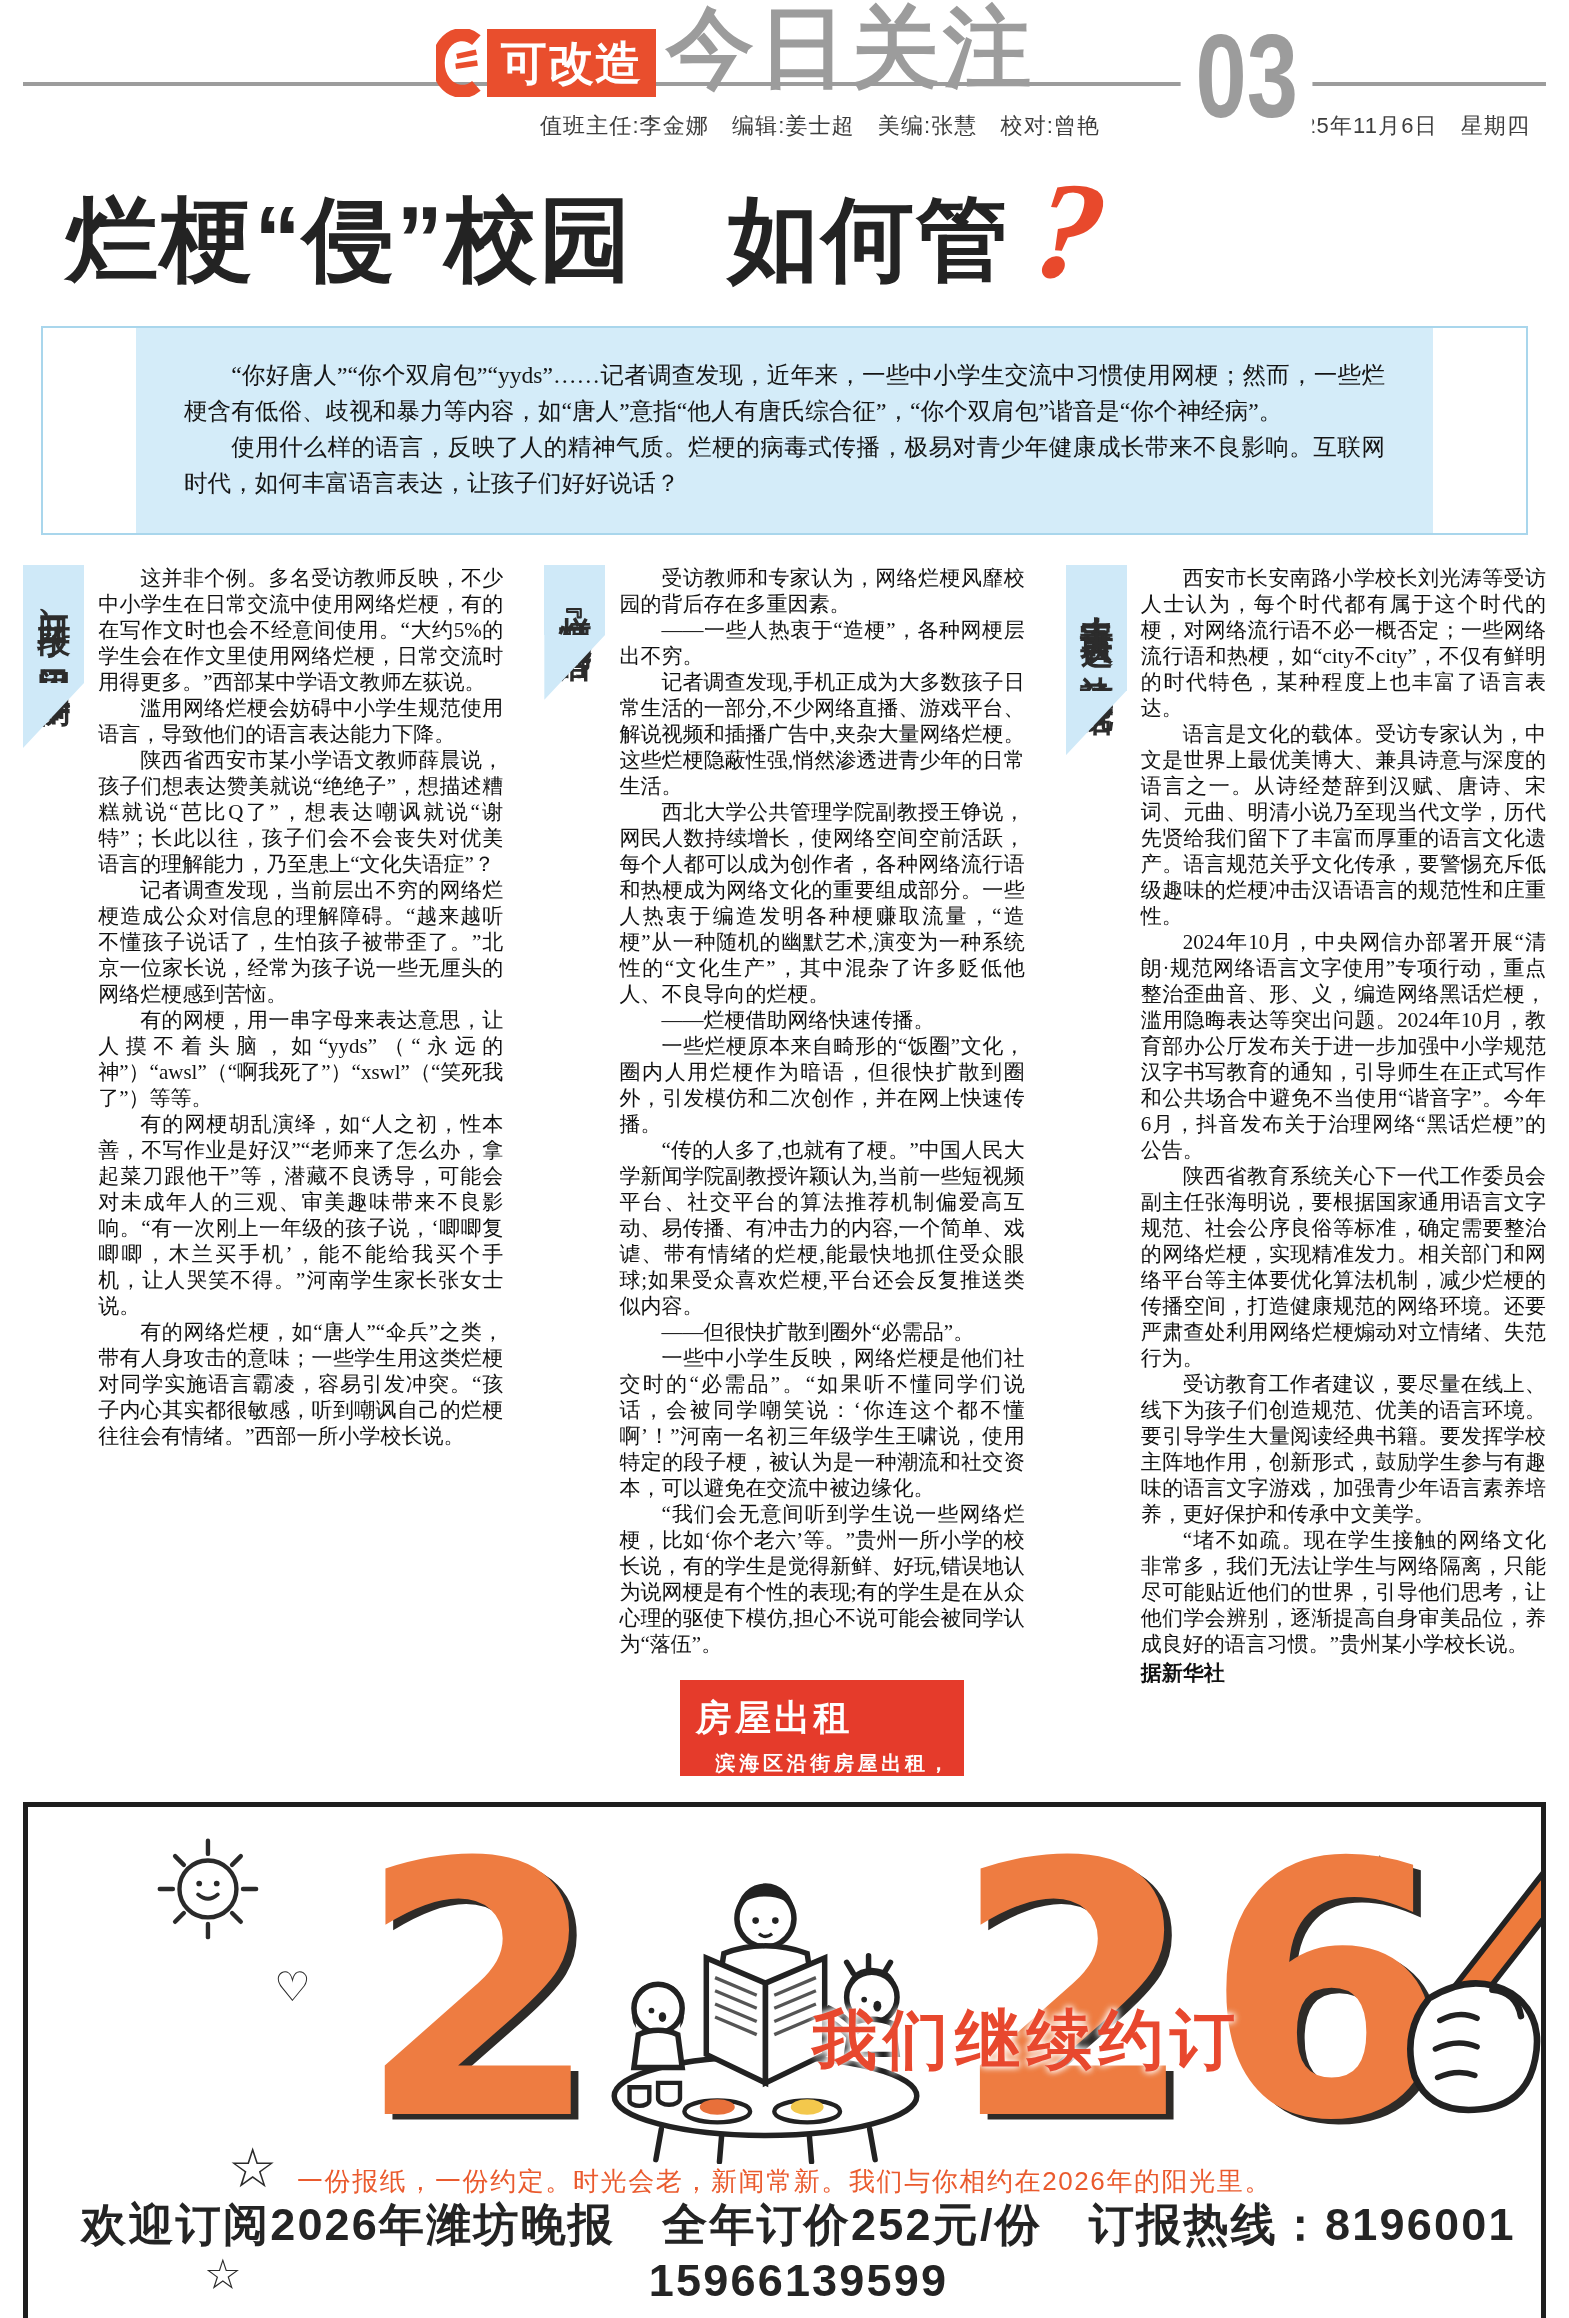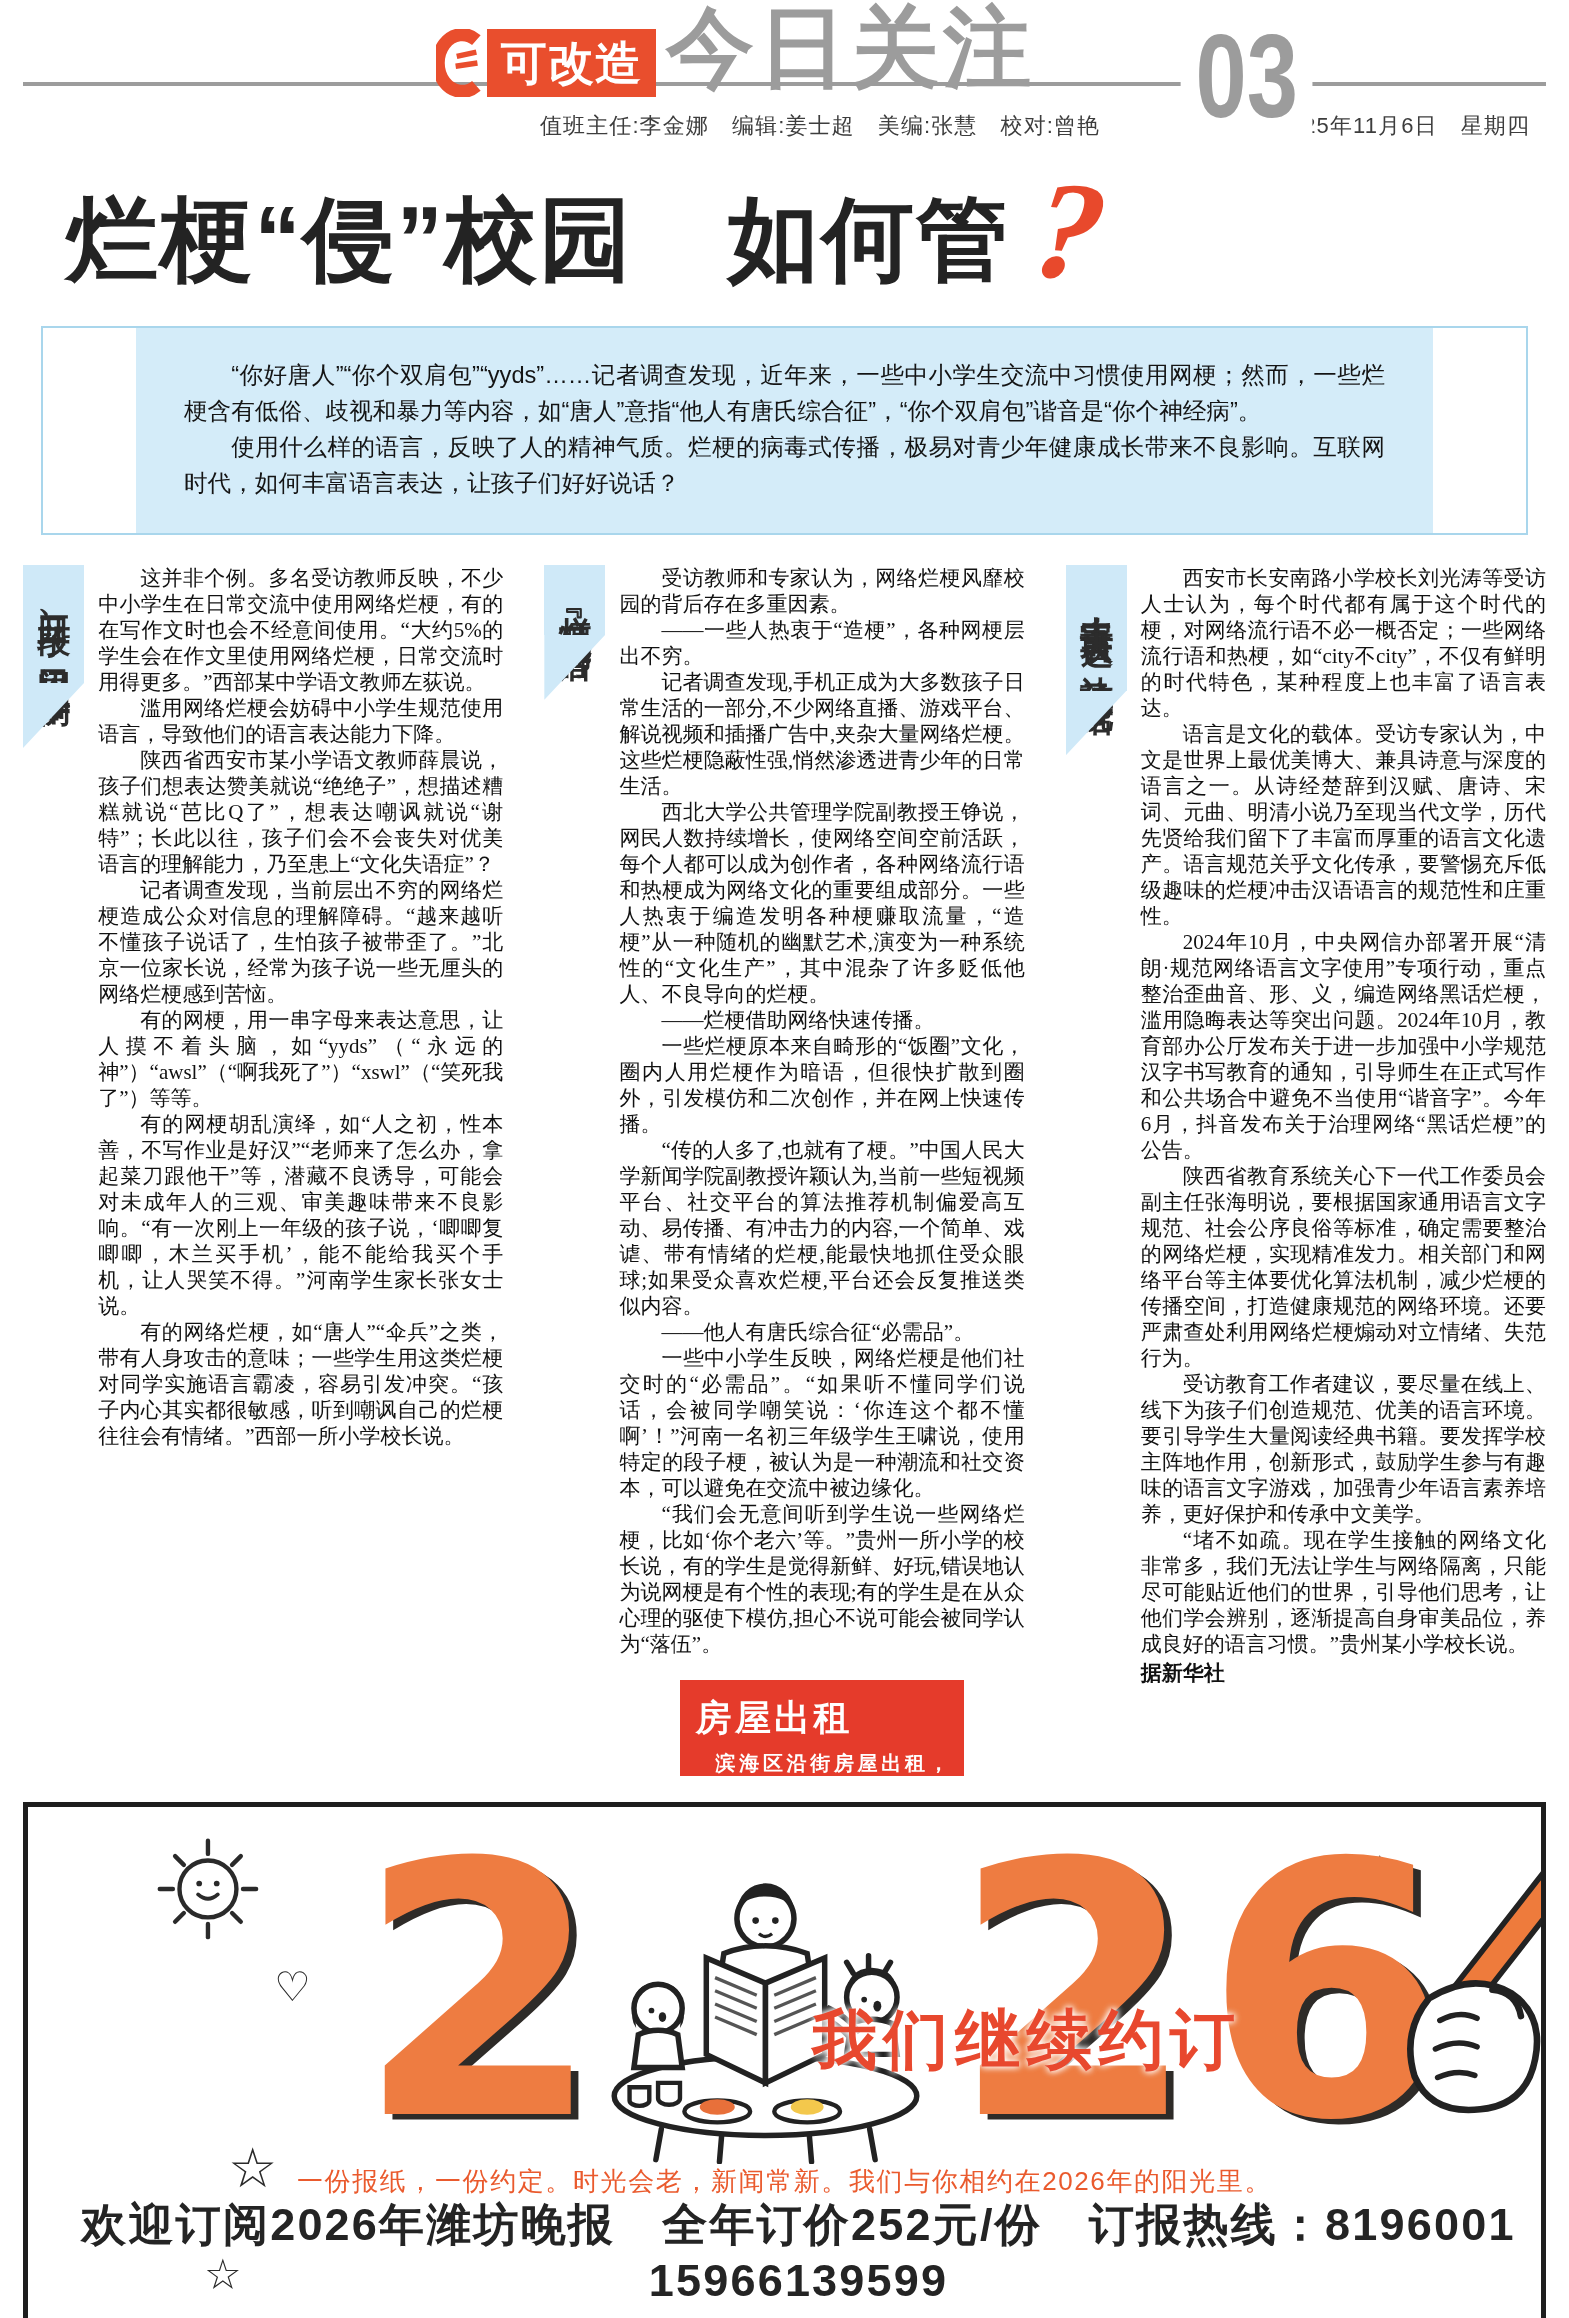--- a/index.html
+++ b/index.html
@@ -40,21 +40,21 @@
   .qmark {
     font-family:"Liberation Serif",serif; font-weight:900; font-size:137px; line-height:.9;
     color:#e8492c; transform:skewX(-14deg) rotate(4deg); margin-left:25px; position:relative; top:-8.2px;
   }
 
   
   .intro-frame { margin:19px 41px 0; border:2.2px solid #a9d6ec; }
   .intro-box { margin:0 93px; background:#d4ecf9; padding:28.5px 48px 32px; }
   .intro-box p {
     font-size:23.6px; line-height:36px; text-indent:2em; color:#141414;
-    text-align:justify; font-family:Liberation Sans, sans-serif;
+    text-align:justify; font-family:Liberation Serif, serif;
   }
 
   
   .columns { margin:30px 23px 0; display:grid; grid-template-columns:1fr 1fr 1fr; column-gap:41px; height:1211px; overflow:hidden; }
   .col { display:flex; gap:14.2px; align-items:flex-start; }
   .vstrip { width:61px; flex:none; }
   .vstrip-bg { background:#cfe9f8; padding:25px 0 11px; display:flex; justify-content:center; }
   .vstrip-tail { height:65px; background:#cfe9f8; clip-path:polygon(0 0, 100% 0, 0 100%); }
   .vtext {
     writing-mode:vertical-rl; text-orientation:upright; font-family:"Liberation Serif",serif;
@@ -161,21 +161,21 @@
         <div class="vstrip-tail"></div>
       </div>
       <div class="colbody">
         <p>受访教师和专家认为，网络烂梗风靡校园的背后存在多重因素。</p>
         <p>——一些人热衷于“造梗”，各种网梗层出不穷。</p>
         <p>记者调查发现,手机正成为大多数孩子日常生活的一部分,不少网络直播、游戏平台、解说视频和插播广告中,夹杂大量网络烂梗。这些烂梗隐蔽性强,悄然渗透进青少年的日常生活。</p>
         <p>西北大学公共管理学院副教授王铮说，网民人数持续增长，使网络空间空前活跃，每个人都可以成为创作者，各种网络流行语和热梗成为网络文化的重要组成部分。一些人热衷于编造发明各种梗赚取流量，“造梗”从一种随机的幽默艺术,演变为一种系统性的“文化生产”，其中混杂了许多贬低他人、不良导向的烂梗。</p>
         <p>——烂梗借助网络快速传播。</p>
         <p>一些烂梗原本来自畸形的“饭圈”文化，圈内人用烂梗作为暗语，但很快扩散到圈外，引发模仿和二次创作，并在网上快速传播。</p>
         <p>“传的人多了,也就有了梗。”中国人民大学新闻学院副教授许颖认为,当前一些短视频平台、社交平台的算法推荐机制偏爱高互动、易传播、有冲击力的内容,一个简单、戏谑、带有情绪的烂梗,能最快地抓住受众眼球;如果受众喜欢烂梗,平台还会反复推送类似内容。</p>
-        <p>——他人有唐氏综合征“必需品”。</p>
+        <p>——但很快扩散到圈外“必需品”。</p>
         <p>一些中小学生反映，网络烂梗是他们社交时的“必需品”。“如果听不懂同学们说话，会被同学嘲笑说：‘你连这个都不懂啊’！”河南一名初三年级学生王啸说，使用特定的段子梗，被认为是一种潮流和社交资本，可以避免在交流中被边缘化。</p>
         <p>“我们会无意间听到学生说一些网络烂梗，比如‘你个老六’等。”贵州一所小学的校长说，有的学生是觉得新鲜、好玩,错误地认为说网梗是有个性的表现;有的学生是在从众心理的驱使下模仿,担心不说可能会被同学认为“落伍”。</p>
         <aside class="rental-ad">
           <h3>房屋出租</h3>
           <p>滨海区沿街房屋出租，1500㎡，精装修，20余间独立房间，带独立卫生间，独立洗浴，内置空调，家具床铺齐全，可经营宾馆，可自用住宿，可改造办公。电话：18366359392</p>
         </aside>
       </div>
     </article>
 
     <article class="col">

